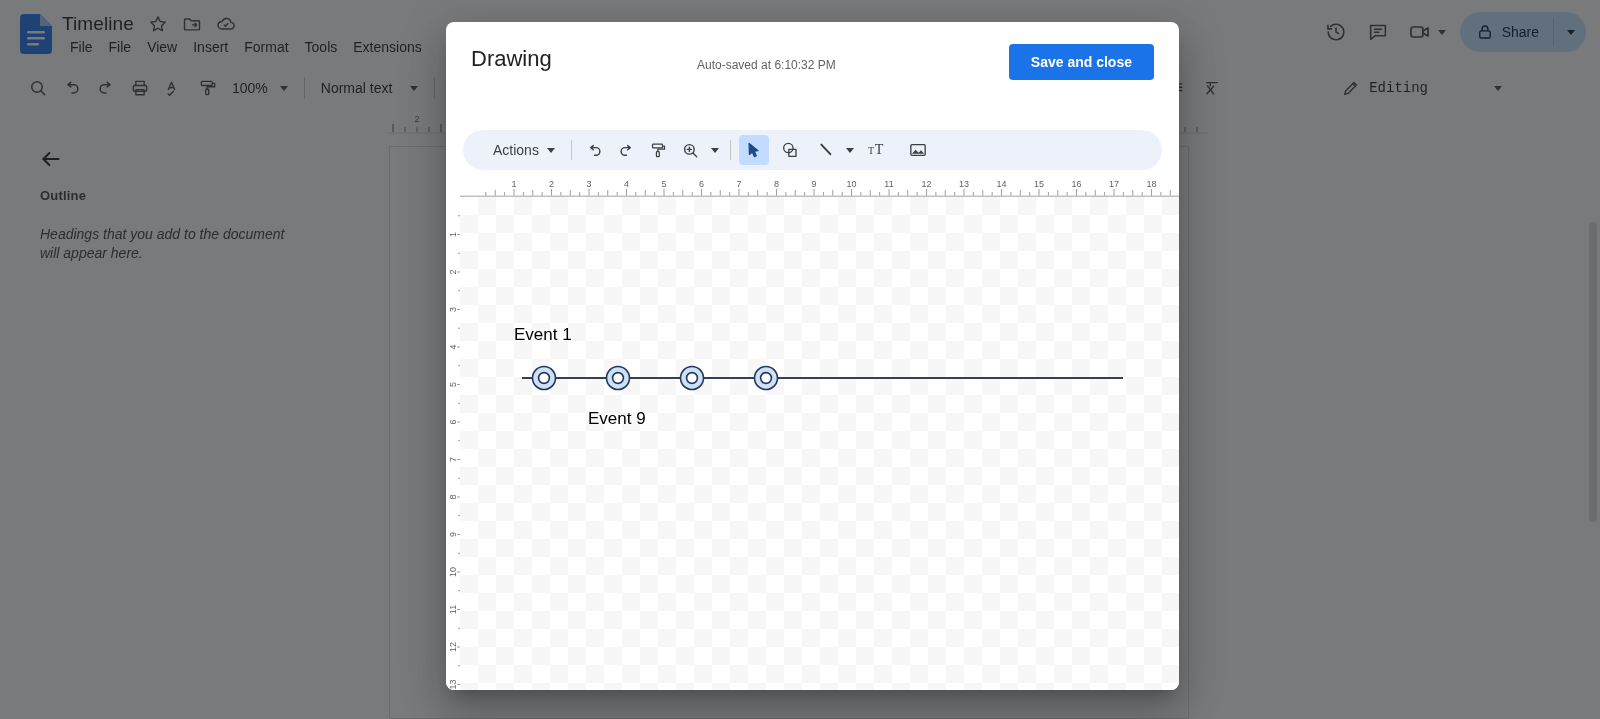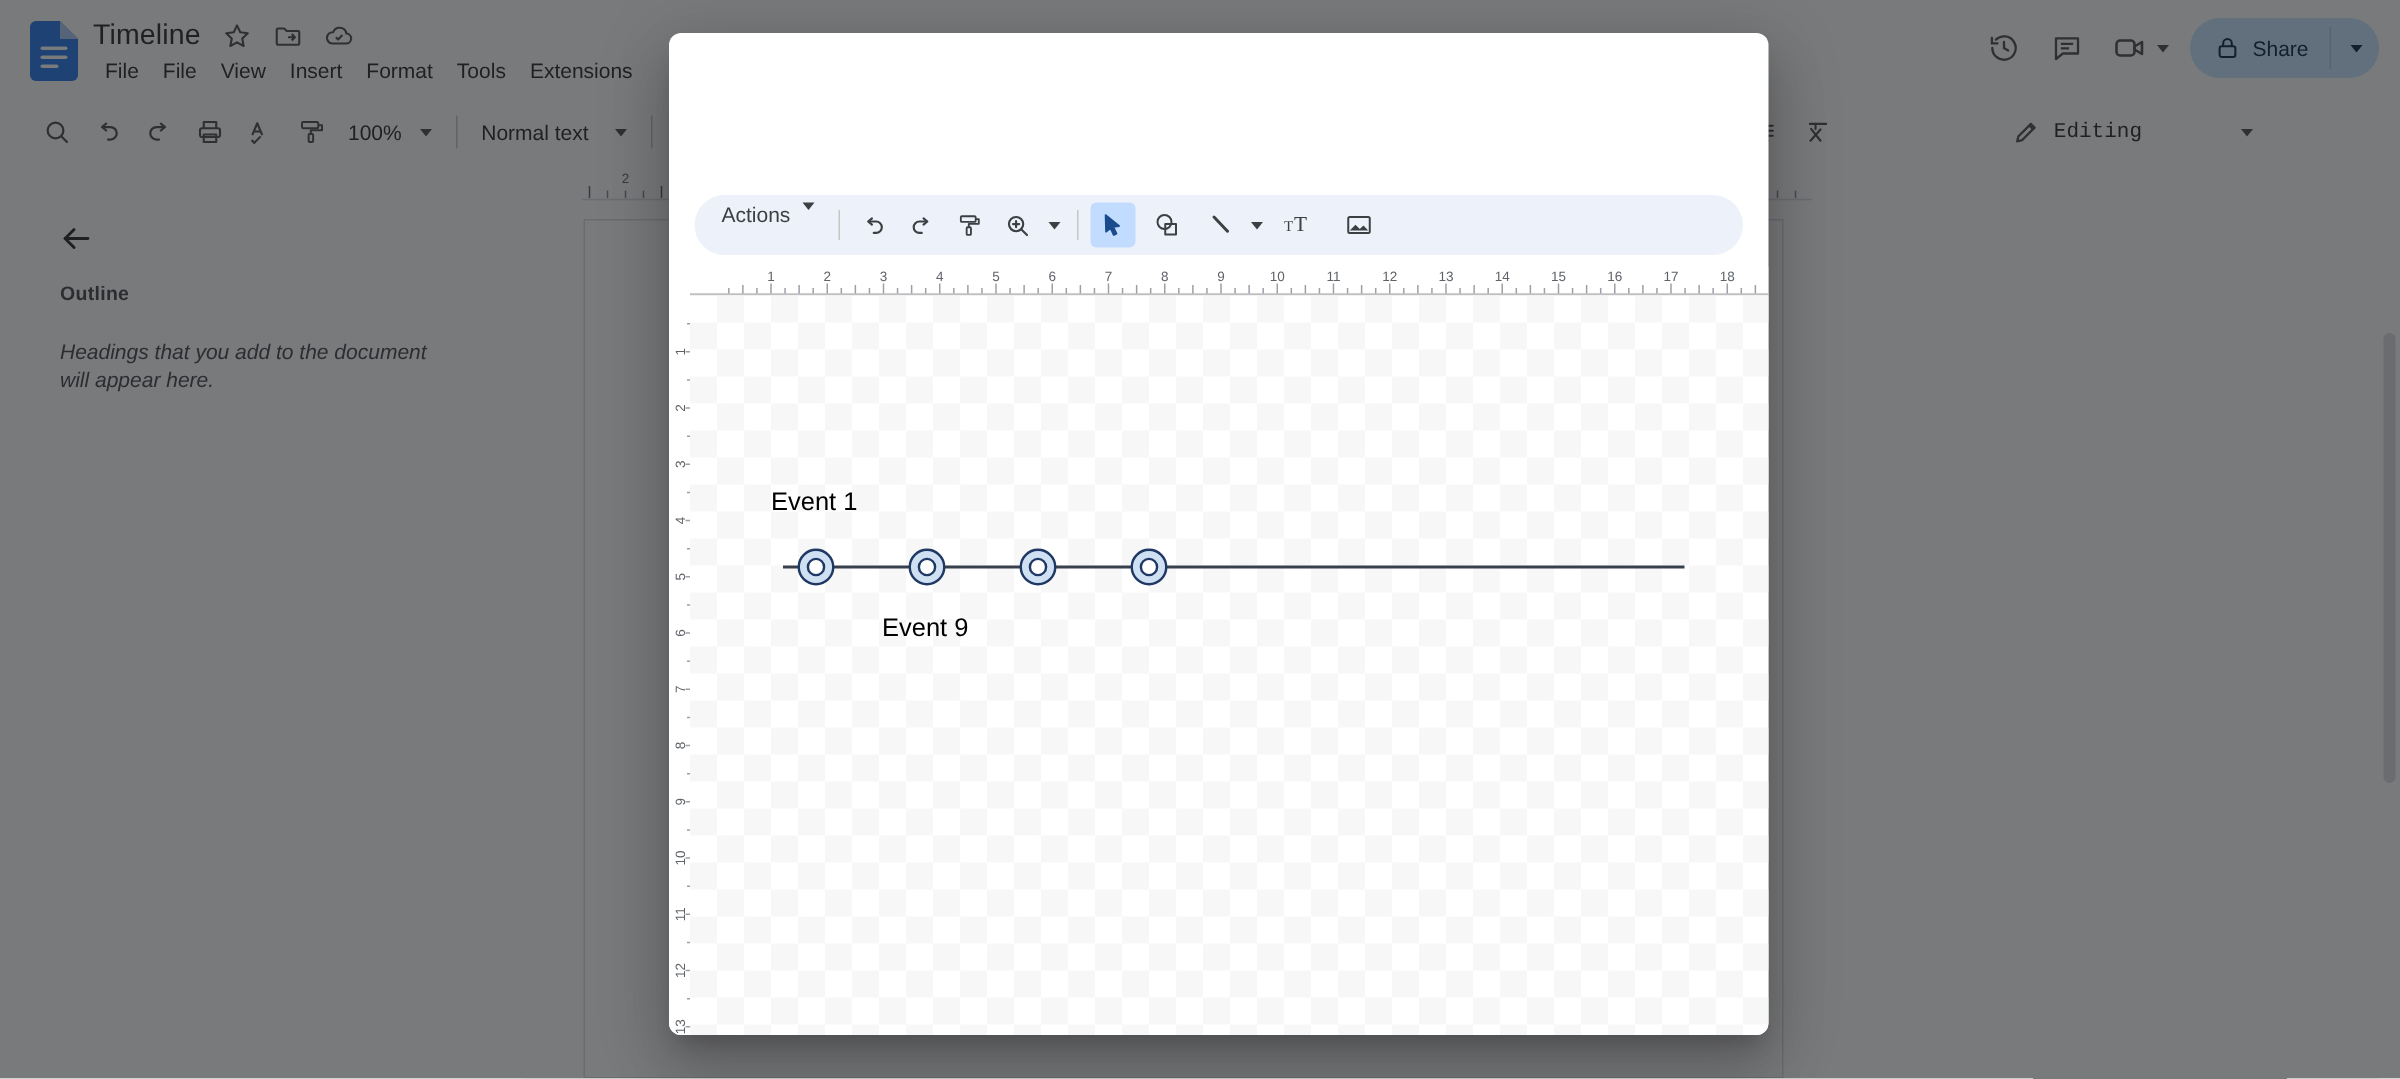--- a/index.html
+++ b/index.html
@@ -126,21 +126,21 @@
     background: #1a73e8; color: #ffffff; border-radius: 4px;
     display: flex; align-items: center; justify-content: center;
     padding: 0 22px; font-size: 14px; font-weight: bold; white-space: nowrap;
   }
 
   .dlg-toolbar {
     position: absolute; left: 17px; top: 108px; width: 699px; height: 40px;
     background: #edf2fa; border-radius: 20px;
     display: flex; align-items: center; padding-left: 10px; gap: 2px;
   }
-  .dt-actions { display: flex; gap: 5px; height: 30px; padding: 0 8px; border-radius: 4px; }
+  .dt-actions { display: flex; align-items: center; gap: 5px; height: 30px; padding: 0 8px; border-radius: 4px; margin-left: 12px; }
   .dt-actions-label { font-size: 14px; color: #3c4043; }
   .dt-btn {
     height: 30px; min-width: 30px; border-radius: 4px;
     display: flex; align-items: center; justify-content: center; color: #3c4043;
     padding: 0 3px;
   }
   .dt-btn.active { background: #c2dcff; width: 30px; }
   .dt-sep { width: 1px; height: 20px; background: #c4c7c5; margin: 0 6px; }
   .dt-caret { width: 0; height: 0; border-left: 4px solid transparent; border-right: 4px solid transparent; border-top: 5px solid #3c4043; margin-left: 3px; }
 
@@ -434,20 +434,25 @@
       <div class="docs-scrollbar">
         <div class="docs-scrollthumb"></div>
       </div>
     </div>
   </div>
 
   <div class="scrim"></div>
 
   <div class="dialog">
 
+    <div class="dlg-header">
+      <div class="dlg-title">Drawing</div>
+      <div class="dlg-autosave">Auto-saved at 6:10:32 PM</div>
+      <div class="dlg-save-btn">Save and close</div>
+    </div>
 
     <div class="dlg-toolbar">
       <span class="dt-actions">
         <span class="dt-actions-label">Actions</span>
         <span class="dt-caret"></span>
       </span>
       <span class="dt-sep"></span>
 
       <span class="dt-btn">
         <svg width="19" height="19" viewBox="0 0 24 24" fill="none" stroke="#3c4043" stroke-width="1.8" stroke-linecap="round" stroke-linejoin="round">

